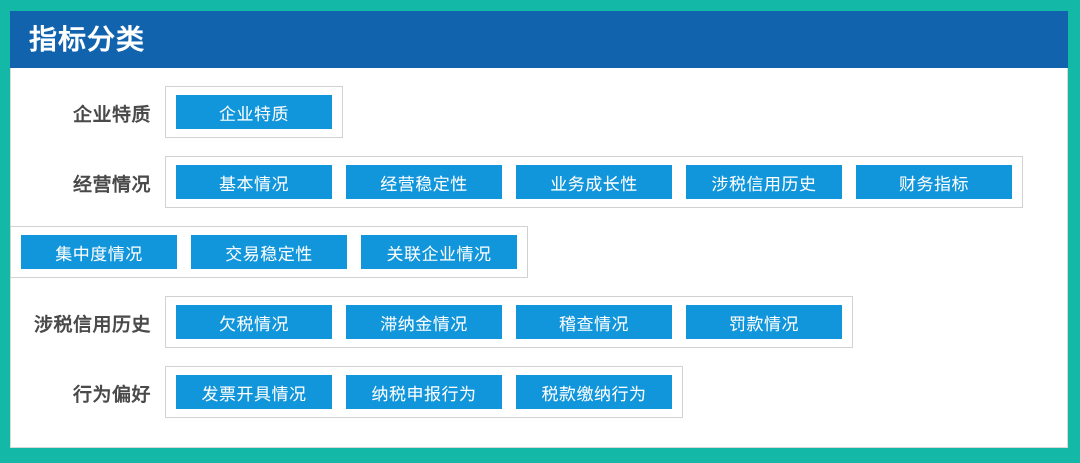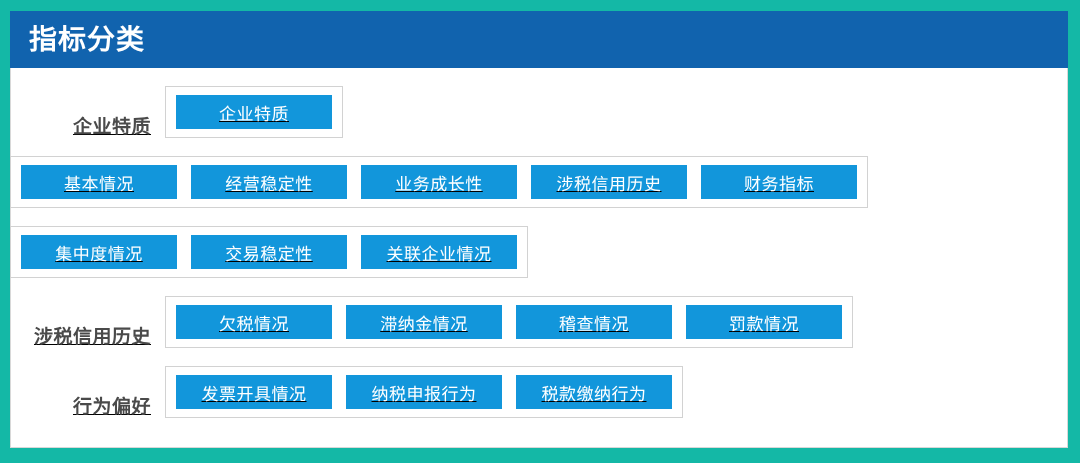--- a/index.html
+++ b/index.html
@@ -62,24 +62,23 @@
     left: 10px;
     top: 68px;
     width: 1058px;
     height: 380px;
     box-sizing: border-box;
     padding-top: 18px;
   }
 
   .row {
     display: flex;
-    align-items: flex-end;
+    align-items: center;
     height: 52px;
     margin-bottom: 18px;
-    text-decoration: underline;
   }
   .row:last-child { margin-bottom: 0; }
 
   .row-label {
     width: 155px;
     flex: 0 0 155px;
     text-align: right;
     padding-right: 14px;
     box-sizing: border-box;
     color: #4a4a4a;
@@ -134,20 +133,21 @@
   <div class="rows">
 
     <div class="row">
       <div class="row-label">企业特质</div>
       <div class="chip-group">
         <button class="chip">企业特质</button>
       </div>
     </div>
 
     <div class="row">
+      <div class="row-label">经营情况</div>
       <div class="chip-group">
         <button class="chip">基本情况</button>
         <button class="chip">经营稳定性</button>
         <button class="chip">业务成长性</button>
         <button class="chip">涉税信用历史</button>
         <button class="chip">财务指标</button>
       </div>
     </div>
 
     <div class="row">

